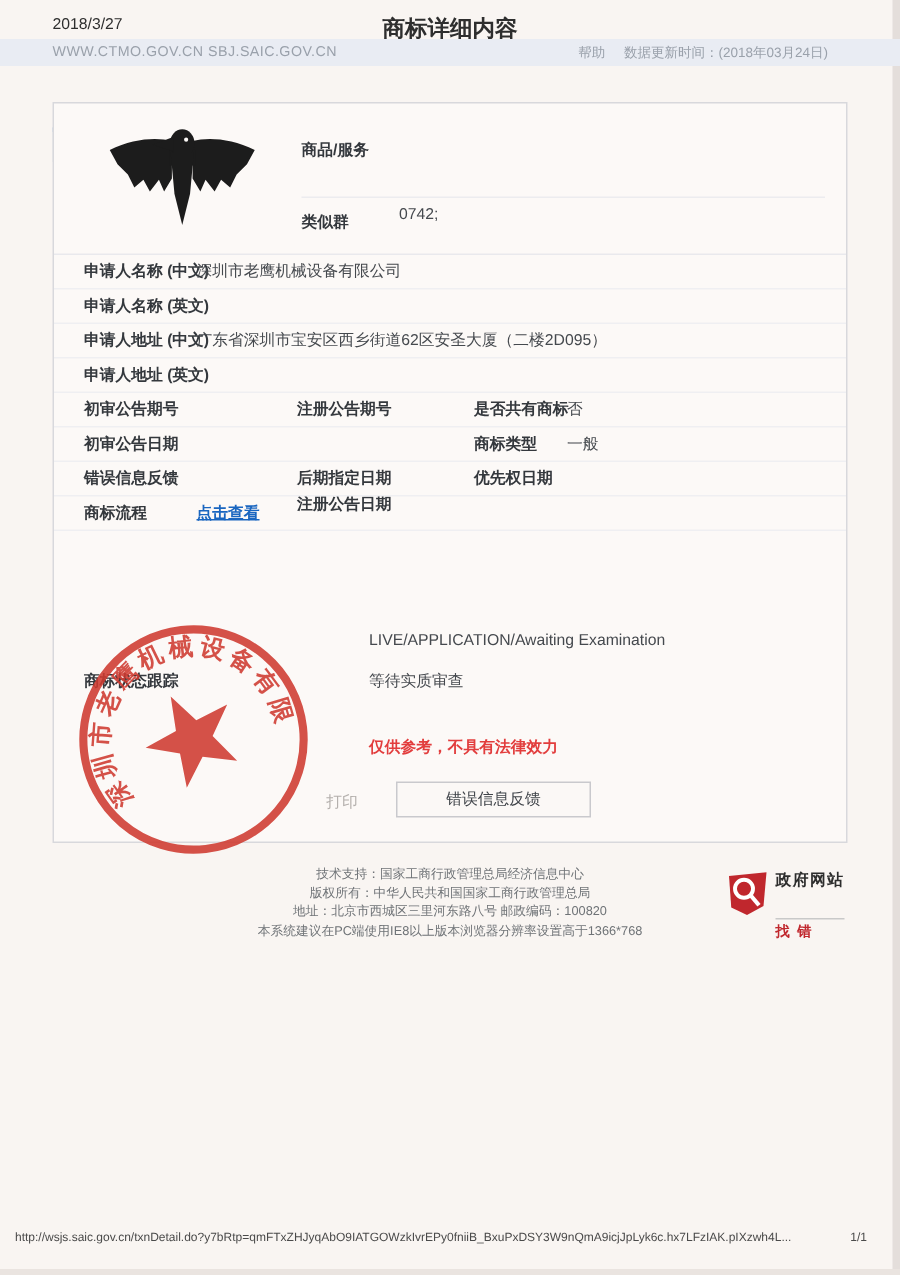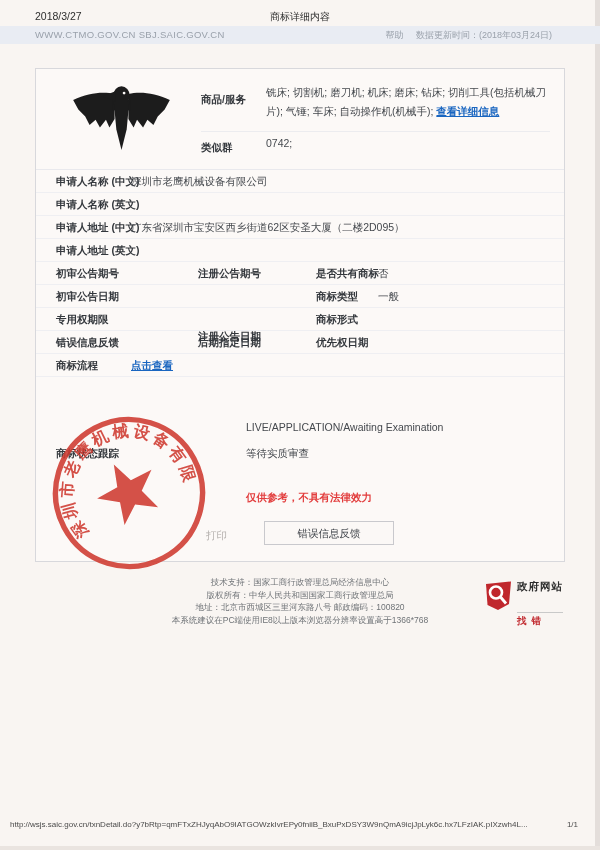--- a/index.html
+++ b/index.html
@@ -8,21 +8,21 @@
     font-family:"Liberation Sans","DejaVu Sans",sans-serif;
     background:#f9f5f2; color:#3b3b3b; position:relative; overflow:hidden;
     font-size:10.5px;
   }
   .page-edge-r { position:absolute; right:0; top:0; width:5px; height:100%; background:#e4dedb; }
   .page-edge-b { position:absolute; left:0; bottom:0; width:100%; height:4px; background:#eae4e0; }
 
   
   .print-header { position:absolute; top:10px; left:0; width:100%; height:16px; }
   .print-date { position:absolute; left:35px; top:0; font-size:10.5px; color:#2e2e2e; }
-  .print-title { position:absolute; left:0; width:100%; text-align:center; top:0; font-size:10px; color:#2e2e2e; }
+  .print-title { position:absolute; left:0; width:100%; text-align:center; top:0; font-size:15px; color:#2e2e2e;font-weight:bold; }
 
   
   .band { position:absolute; top:26px; left:0; width:100%; height:18px; background:#e9ecf3; }
   .domains { position:absolute; left:35px; top:3px; font-size:9.5px; color:#9aa1ab; letter-spacing:.3px; }
   .band-right { position:absolute; right:48px; top:3px; font-size:9px; color:#9aa1ab; }
   .band-right span { margin-left:10px; }
   .help-link { cursor:pointer; }
 
   
   .tabs { position:absolute; top:45px; left:35px; display:flex; }
@@ -53,21 +53,21 @@
   .row a.val { color:#1a66c0; text-decoration:underline; font-weight:bold; }
 
   .status-block { position:absolute; left:0; top:352px; width:100%; height:60px; }
   .status-label { position:absolute; left:20px; top:26px; font-weight:bold; color:#34383d; }
   .status-line1 { position:absolute; left:210px; top:0; color:#45494e; }
   .status-line2 { position:absolute; left:210px; top:26px; color:#45494e; }
 
   .notice { position:absolute; left:210px; top:422px; color:#e23d3d; font-weight:bold; }
 
   .btn-print { position:absolute; left:170px; top:455px; width:44px; height:22px; line-height:22px;
-               text-align:left; color:#b4b0ad; background:transparent; border:none; font-size:10.5px; }
+               text-align:center; color:#b4b0ad; background:transparent; border:none; font-size:10.5px; }
   .btn-feedback { position:absolute; left:228px; top:452px; width:130px; height:24px; line-height:22px;
                   text-align:center; color:#3e4248; background:#fbf8f6; border:1px solid #c9c9cd;
                   font-size:10.5px; cursor:pointer; }
 
   
   .stamp { position:absolute; left:48px; top:412px; width:162px; height:162px;
            transform:rotate(-28deg); opacity:.88; z-index:6; pointer-events:none; }
 
   
   .site-footer { position:absolute; left:0; top:576px; width:100%; text-align:center;
@@ -136,23 +136,20 @@
         <rect x="50" y="22" width="20" height="12"></rect>
         <ellipse cx="60" cy="17" rx="9.5" ry="11"></ellipse>
         <path d="M53,12 L37,18 L53,23 Z"></path>
         <path d="M51,24 L69,24 L66,56 L60,80 L54,56 Z"></path>
       </g>
       <circle cx="63" cy="14" r="1.6" fill="#fcf9f7"></circle>
     </svg>
   </div>
 
   <div class="goods-label">商品/服务</div>
-  <div class="goods-text">
-    <span>铣床; 切割机; 磨刀机; 机床; 磨床; 钻床; 切削工具(包括机械刀片); 气锤; 车床; 自动操作机(机械手); </span><a href="#">查看详细信息</a>
-  </div>
   <div class="goods-divider"></div>
   <div class="group-label">类似群</div>
   <div class="group-value">0742;</div>
   <div class="section-divider"></div>
 
   <div class="rows" id="rows">
       <div class="row">
         <span class="lbl" style="left: 20px;">申请人名称 (中文)</span>
         <span class="val" style="left: 95px;">深圳市老鹰机械设备有限公司</span>
       </div>
@@ -170,24 +167,20 @@
         <span class="lbl" style="left: 20px;">初审公告期号</span>
         <span class="lbl" style="left: 162px;">注册公告期号</span>
         <span class="lbl" style="left: 280px;">是否共有商标</span>
         <span class="val" style="left: 342px;">否</span>
       </div>
       <div class="row">
         <span class="lbl" style="left: 20px;">初审公告日期</span>
         <span class="lbl" style="left: 162px; margin-top: 40px;">注册公告日期</span>
         <span class="lbl" style="left: 280px;">商标类型</span>
         <span class="val" style="left: 342px;">一般</span>
-      </div>
-      <div class="row">
-        <span class="lbl" style="left: 20px;">专用权期限</span>
-        <span class="lbl" style="left: 280px;">商标形式</span>
       </div>
       <div class="row">
         <span class="lbl" style="left: 20px;">错误信息反馈</span>
         <span class="lbl" style="left: 162px;">后期指定日期</span>
         <span class="lbl" style="left: 280px;">优先权日期</span>
       </div>
       <div class="row">
         <span class="lbl" style="left: 20px;">商标流程</span>
         <a class="val" href="#" style="left: 95px;">点击查看</a>
       </div>

